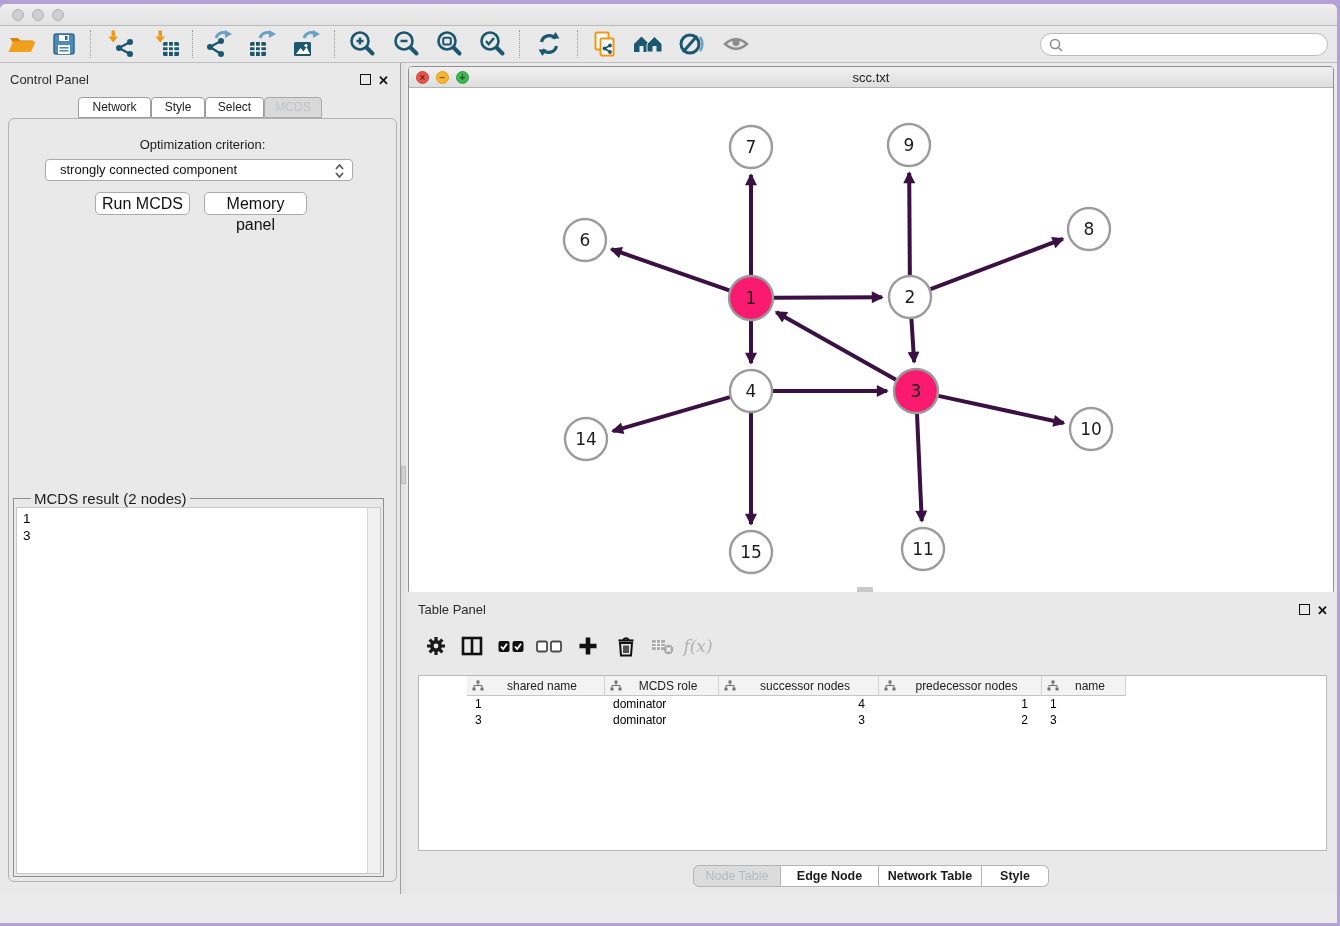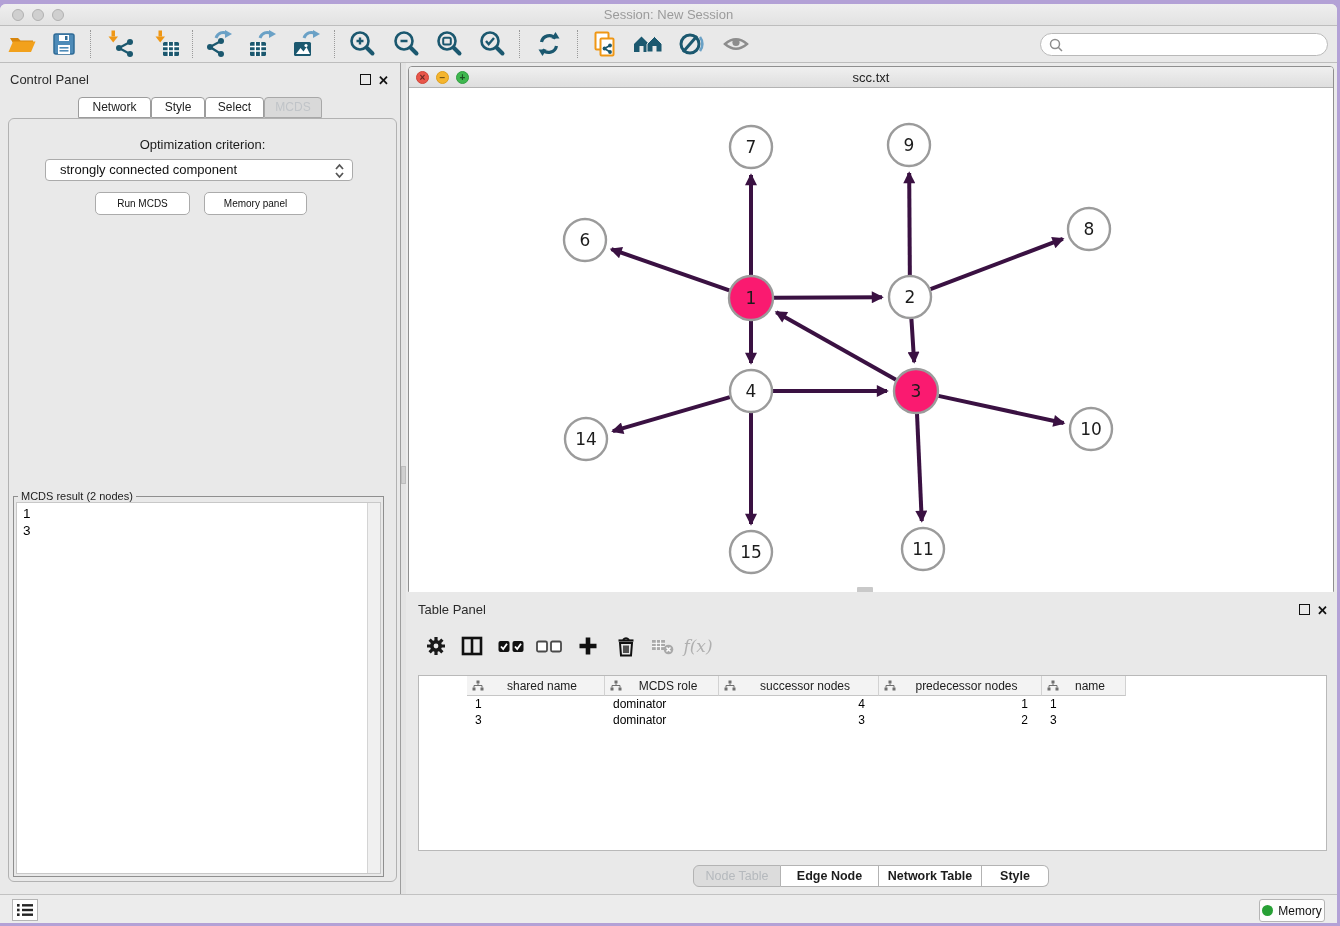--- a/index.html
+++ b/index.html
@@ -24,23 +24,23 @@
   .panel-title { font-size:13px; color:#2b2b2b; }
   .float-btn { position:absolute; width:11px; height:11px; border:1.5px solid #111; background:transparent; }
   .close-btn { position:absolute; font-size:13px; font-weight:bold; color:#111; line-height:11px; }
 
   .cp-tab { position:absolute; top:34px; height:21px; background:#fff; border:1px solid #9c9c9c; border-radius:4px 4px 0 0; font-size:12px; color:#222; text-align:center; line-height:19px; }
   .cp-tab.active { background:#d9d9d9; color:#c0c4c8; border-color:#a8a8a8; }
   .cp-box { position:absolute; left:8px; top:55px; width:389px; height:764px; background:#e9e9e9; border:1px solid #b2b2b2; border-radius:6px; }
   .opt-label { position:absolute; left:0; right:0; top:18px; text-align:center; font-size:13px; color:#1c1c1c; }
   .dropdown { position:absolute; left:36px; top:40px; width:308px; height:22px; background:#fff; border:1px solid #ababab; border-radius:4px; font-size:13px; color:#111; line-height:20px; padding-left:14px; }
   .dd-stepper { position:absolute; right:7px; top:2px; }
-  .btn { position:absolute; top:73px; height:23px; background:#fff; border:1px solid #ababab; border-radius:5px; font-size:10px; color:#111; text-align:center; line-height:21px; }
+  .btn { position:absolute; top:73px; height:23px; background:#fff; border:1px solid #ababab; border-radius:5px; font-size:16px; color:#111; text-align:center; line-height:21px; }
   fieldset.result-group { position:absolute; left:4px; top:371px; width:371px; height:387px; border:1px solid #8f8f8f; background:#e9e9e9; }
-  fieldset.result-group legend { font-size:11px; color:#1c1c1c; margin-left:4px; padding:0 3px; }
+  fieldset.result-group legend { font-size:15px; color:#1c1c1c; margin-left:17px; padding:0 3px; }
   .result-area { position:absolute; left:2px; right:2px; top:0; bottom:2px; background:#fff; border:1px solid #c8c8c8; }
   .result-text { position:absolute; left:6px; top:2px; font-size:13.5px; color:#000; white-space:pre-line; line-height:17px; }
   .result-scroll { position:absolute; right:0; top:0; bottom:0; width:13px; background:#f0f0f0; border-left:1px solid #d4d4d4; }
 
   .splitter { position:absolute; left:400px; top:59px; width:6px; height:831px; background:#e4e4e4; border-left:1px solid #9e9e9e; }
   .splitter .grip { position:absolute; left:0; top:403px; width:5px; height:18px; background:#cfcfcf; border:1px solid #bdbdbd; }
 
   
   .net-window { position:absolute; left:408px; top:62px; width:926px; height:526px; border:1px solid #8f8f8f; border-radius:4px 4px 0 0; background:#fff; }
   .net-titlebar { position:absolute; left:0; top:0; right:0; height:21px; background:linear-gradient(#f0f0f0,#dedede); border-bottom:1px solid #b3b3b3; border-radius:3px 3px 0 0; }
@@ -74,21 +74,20 @@
 </style>
 </head>
 <body>
 
 <div class="app-window">
 
   <div class="titlebar">
     <div class="light" style="left:12px"></div>
     <div class="light" style="left:32px"></div>
     <div class="light" style="left:52px"></div>
-    <div class="title">Session: New Session</div>
   </div>
 
   <div class="toolbar">
     <div class="tbtn" style="left:3px">
       <svg width="30" height="30" viewBox="0 0 30 30">
         <path d="M3 9 h8 l2.5 2.5 H26 V14 H6 Z" fill="#d8860d"></path>
         <path d="M1.5 23 L6 12.5 H28.5 L24 23 Z" fill="#f2a11c"></path>
       </svg>
     </div>
     <div class="tbtn" style="left:45px">
@@ -446,30 +445,14 @@
           </div>
         </div>
     </div>
 
     <div class="bottom-tab first active" style="left:287px; width:88px">Node Table</div>
     <div class="bottom-tab" style="left:375px; width:98px">Edge Node</div>
     <div class="bottom-tab" style="left:473px; width:103px">Network Table</div>
     <div class="bottom-tab last" style="left:576px; width:67px">Style</div>
   </div>
 
-  <div class="statusbar">
-    <div class="sb-left-btn">
-      <svg width="18" height="16" viewBox="0 0 18 16">
-        <rect x="1" y="2" width="2.6" height="2.6" fill="#222"></rect>
-          <path d="M6 3.3 H17" stroke="#222" stroke-width="2.4"></path>
-        <rect x="1" y="6.7" width="2.6" height="2.6" fill="#222"></rect>
-          <path d="M6 8 H17" stroke="#222" stroke-width="2.4"></path>
-        <rect x="1" y="11.4" width="2.6" height="2.6" fill="#222"></rect>
-          <path d="M6 12.7 H17" stroke="#222" stroke-width="2.4"></path>
-      </svg>
-    </div>
-    <div class="memory-btn">
-      <span class="mem-dot"></span>
-      <span>Memory</span>
-    </div>
-  </div>
 
 </div>
 
 </body></html>

